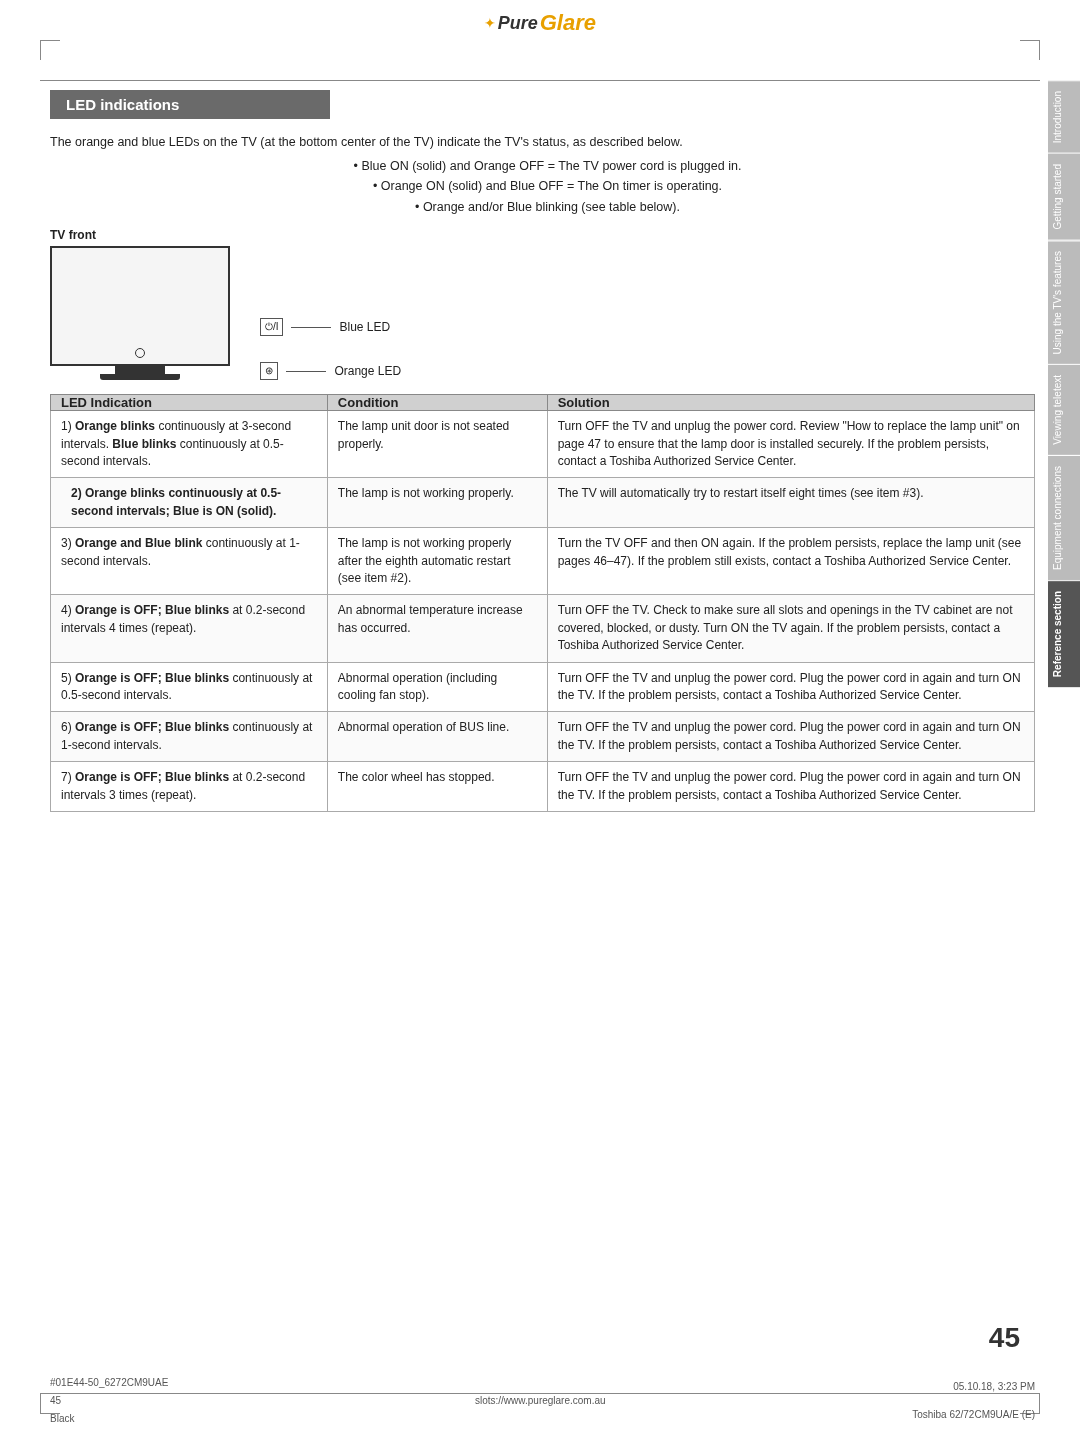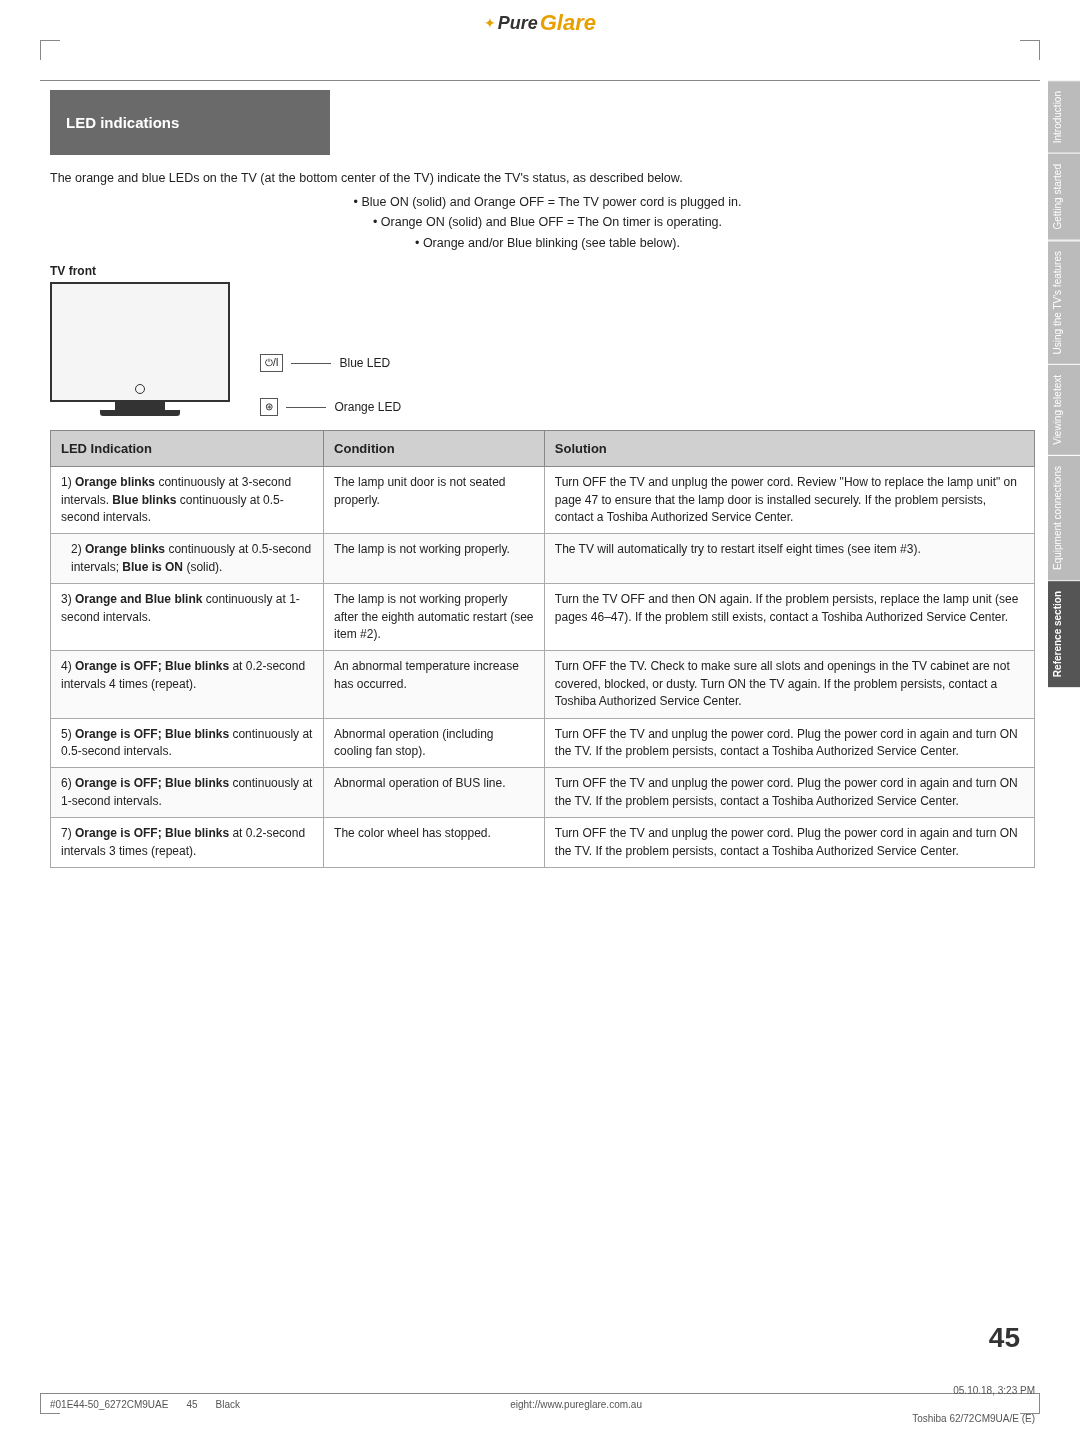--- a/index.html
+++ b/index.html
@@ -99,21 +99,21 @@
       right: 45px;
       bottom: 65px;
     }
 
     
     .section-title-bar {
       background: #6a6a6a;
       color: #fff;
       font-size: 15px;
       font-weight: bold;
-      padding: 24px 16px;
+      padding: 6px 16px;
       margin-bottom: 14px;
       display: inline-block;
       min-width: 280px;
     }
 
     .intro-text {
       font-size: 12.5px;
       margin-bottom: 6px;
       line-height: 1.5;
     }
@@ -180,21 +180,21 @@
 
     
     .indication-table {
       width: 100%;
       border-collapse: collapse;
       font-size: 12px;
     }
     .indication-table th {
       background: #d0d0d0;
       border: 1px solid #888;
-      padding: 10px 10px;
+      padding: 0 10px;
       text-align: left;
       font-weight: bold;
       font-size: 13px;
     }
     .indication-table td {
       border: 1px solid #aaa;
       padding: 7px 10px;
       vertical-align: top;
       line-height: 1.45;
     }
@@ -209,22 +209,22 @@
       left: 50px;
       right: 45px;
       display: flex;
       justify-content: space-between;
       align-items: center;
       font-size: 10px;
       color: #555;
     }
     .footer-left {
       display: flex;
-      flex-direction: row;
-      gap: 18px;
+      flex-direction: column;
+      gap: 7px;
     }
     .page-number {
       position: absolute;
       bottom: 100px;
       right: 60px;
       font-size: 28px;
       font-weight: bold;
       color: #333;
     }
   </style>
@@ -311,21 +311,21 @@
         <th>Solution</th>
       </tr>
     </thead>
     <tbody id="table-body">
     <tr>
           <td style="font-weight: normal;">1) <strong>Orange blinks</strong> continuously at 3-second intervals. <strong>Blue blinks</strong> continuously at 0.5-second intervals.</td>
           <td>The lamp unit door is not seated properly.</td>
           <td>Turn OFF the TV and unplug the power cord. Review "How to replace the lamp unit" on page 47 to ensure that the lamp door is installed securely. If the problem persists, contact a Toshiba Authorized Service Center.</td>
         </tr>
         <tr>
-          <td style="font-weight: normal; padding-left: 20px;">2) <strong>Orange blinks</strong> continuously at 0.5-second intervals; <strong>Blue is ON</strong> (solid).</td>
+          <td style="font-weight: bold; padding-left: 20px;">2) <strong>Orange blinks</strong> continuously at 0.5-second intervals; <strong>Blue is ON</strong> (solid).</td>
           <td>The lamp is not working properly.</td>
           <td>The TV will automatically try to restart itself eight times (see item #3).</td>
         </tr>
         <tr>
           <td style="font-weight: normal;">3) <strong>Orange and Blue</strong> <strong>blink</strong> continuously at 1-second intervals.</td>
           <td>The lamp is not working properly after the eighth automatic restart (see item #2).</td>
           <td>Turn the TV OFF and then ON again. If the problem persists, replace the lamp unit (see pages 46–47). If the problem still exists, contact a Toshiba Authorized Service Center.</td>
         </tr>
         <tr>
           <td style="font-weight: normal;">4) <strong>Orange is OFF;</strong> <strong>Blue blinks</strong> at 0.2-second intervals 4 times (repeat).</td>
@@ -351,18 +351,18 @@
   </table>
 
 </div>
 
 <div class="footer">
   <div class="footer-left">
     <span>#01E44-50_6272CM9UAE</span>
     <span>45</span>
     <span>Black</span>
   </div>
-  <div>eight://www.pureglare.com.au</div>
+  <div>slots://www.pureglare.com.au</div>
   <div style="display:flex;flex-direction:column;align-items:flex-end;gap:17px;">
     <span>05.10.18, 3:23 PM</span>
     <span>Toshiba 62/72CM9UA/E (E)</span>
   </div>
 </div>
 
 </body></html>

